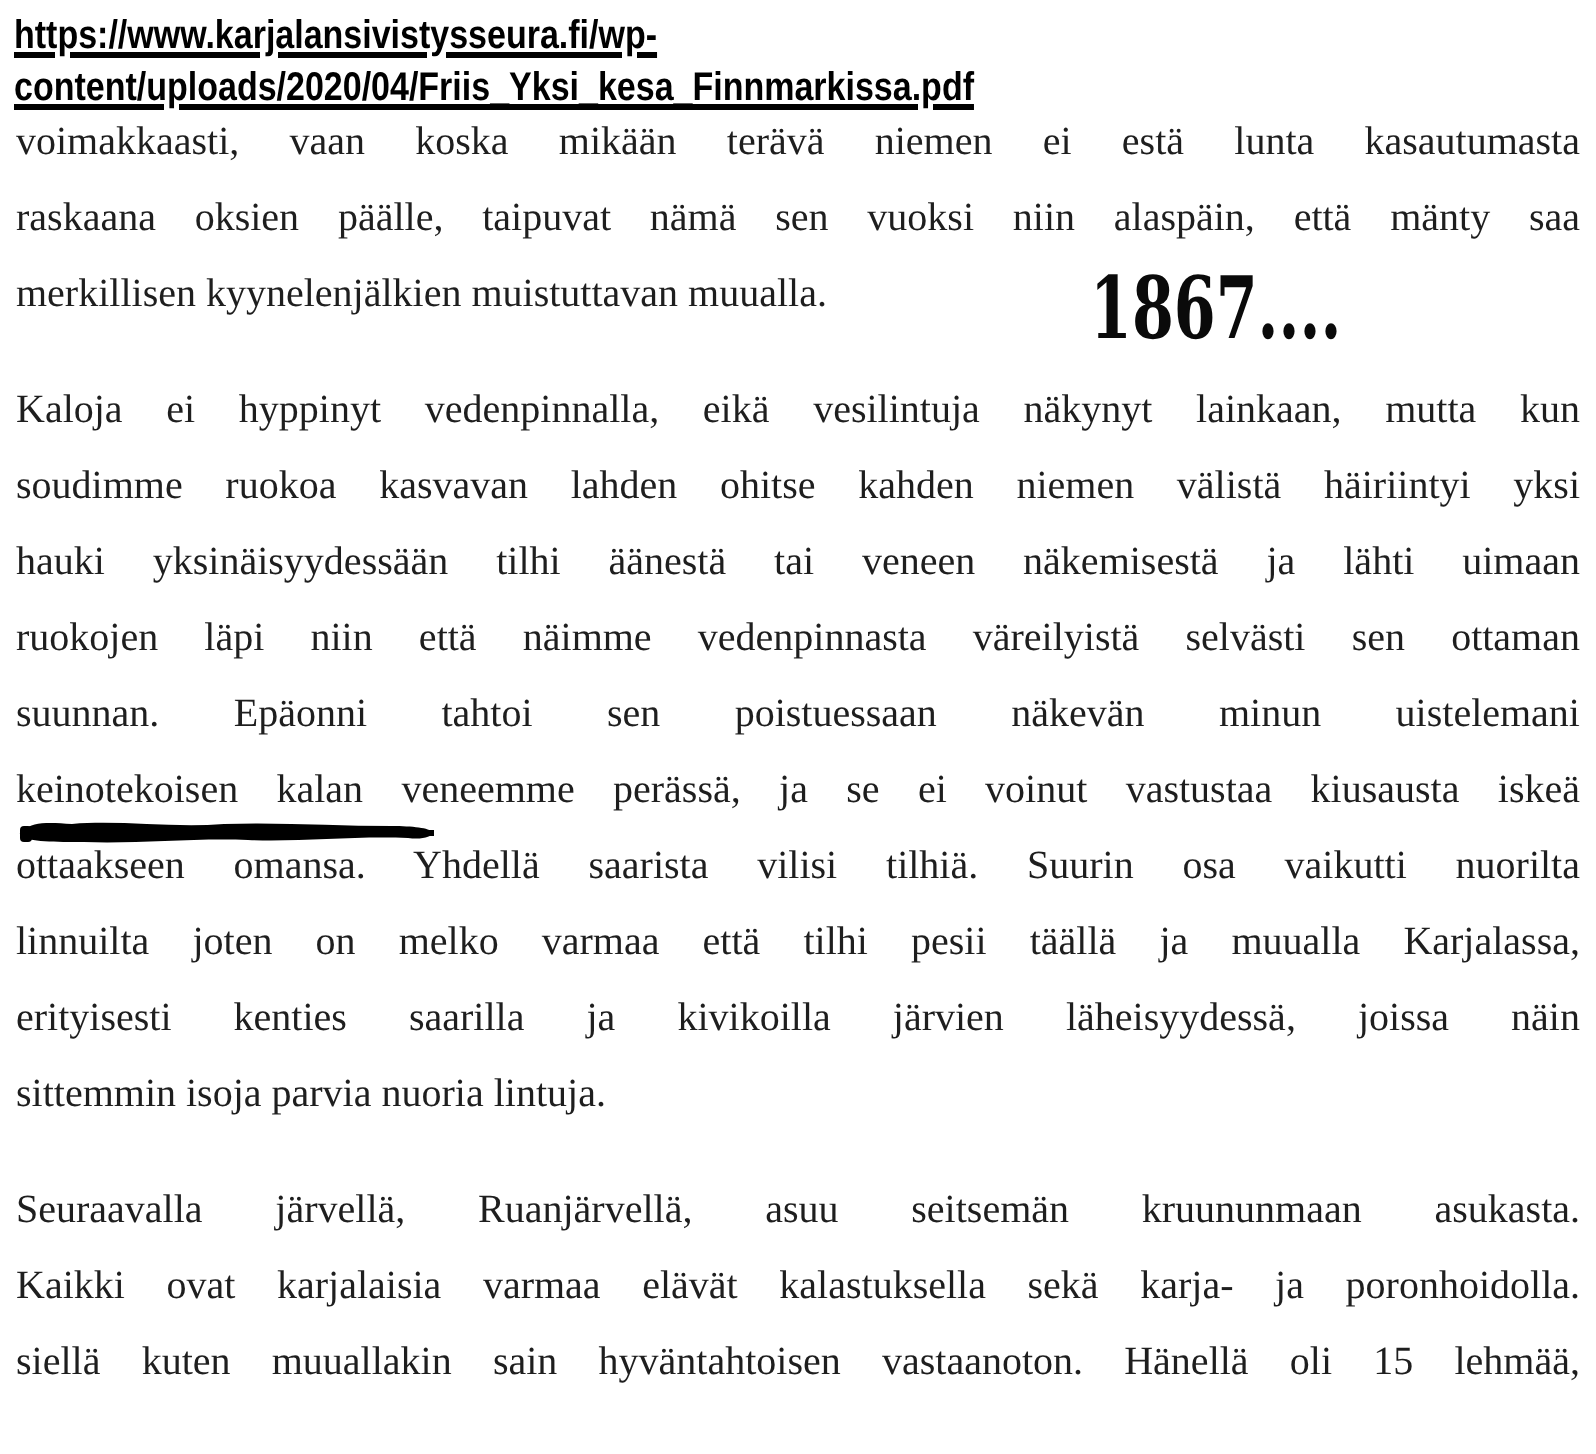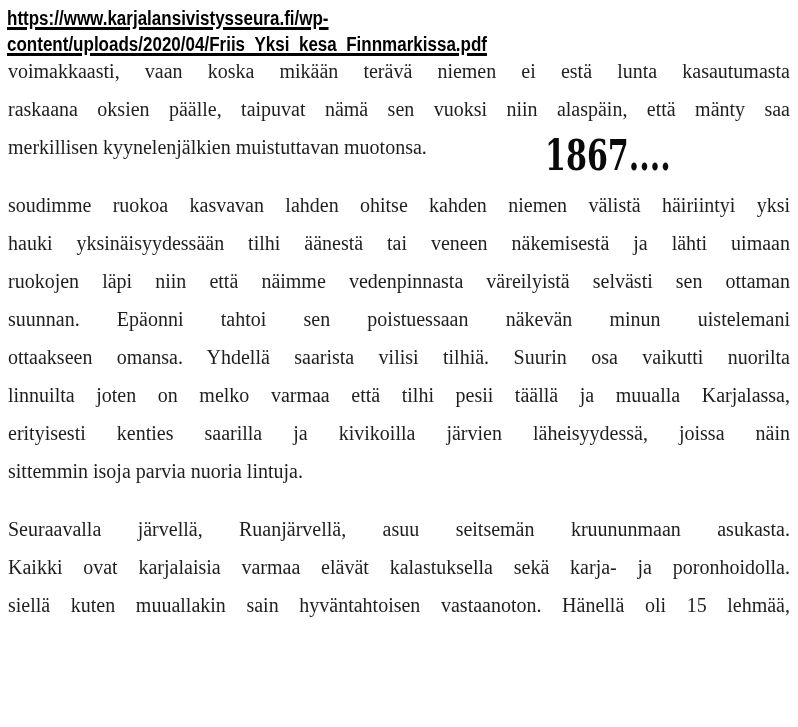--- a/index.html
+++ b/index.html
@@ -93,27 +93,33 @@
     <div class="url-line">https://www.karjalansivistysseura.fi/wp-</div>
     <div class="url-line">content/uploads/2020/04/Friis_Yksi_kesa_Finnmarkissa.pdf</div>
   </div>
 
   <div class="year-annotation">1867....</div>
 
   <div class="doc" id="doc">
       <div class="para">
         <div class="line">voimakkaasti, vaan koska mikään terävä niemen ei estä lunta kasautumasta</div>
         <div class="line">raskaana oksien päälle, taipuvat nämä sen vuoksi niin alaspäin, että mänty saa</div>
-        <div class="line no-just">merkillisen kyynelenjälkien muistuttavan muotonsa.</div>
+        <div class="line no-just">merkillisen kyynelenjälkien muistuttavan muualla.</div>
       </div>
       <div class="para">
+        <div class="line">Kaloja ei hyppinyt vedenpinnalla, eikä vesilintuja näkynyt lainkaan, mutta kun</div>
         <div class="line">soudimme ruokoa kasvavan lahden ohitse kahden niemen välistä häiriintyi yksi</div>
         <div class="line">hauki yksinäisyydessään tilhi äänestä tai veneen näkemisestä ja lähti uimaan</div>
         <div class="line">ruokojen läpi niin että näimme vedenpinnasta väreilyistä selvästi sen ottaman</div>
         <div class="line">suunnan. Epäonni tahtoi sen poistuessaan näkevän minun uistelemani</div>
+        <div class="line">keinotekoisen kalan veneemme perässä, ja se ei voinut vastustaa kiusausta iskeä<svg class="scribble" viewBox="0 0 212 16" preserveAspectRatio="none">
+            <path d="M4,6 C8,2 16,2 28,3 C52,1 78,5 104,3 C132,2 160,4 188,4 C198,4 207,5 208,7 C209,9 204,11 196,10 C168,9 142,12 116,11 C88,10 60,13 34,12 C20,12 6,12 3,9 C1,8 2,7 4,6 Z" fill="#000000"></path>
+            <rect x="200" y="6" width="9" height="3" fill="#000000"></rect>
+            <rect x="2" y="4" width="6" height="8" rx="2" fill="#000000"></rect>
+          </svg></div>
         <div class="line">ottaakseen omansa. Yhdellä saarista vilisi tilhiä. Suurin osa vaikutti nuorilta</div>
         <div class="line">linnuilta joten on melko varmaa että tilhi pesii täällä ja muualla Karjalassa,</div>
         <div class="line">erityisesti kenties saarilla ja kivikoilla järvien läheisyydessä, joissa näin</div>
         <div class="line no-just">sittemmin isoja parvia nuoria lintuja.</div>
       </div>
       <div class="para">
         <div class="line">Seuraavalla järvellä, Ruanjärvellä, asuu seitsemän kruununmaan asukasta.</div>
         <div class="line">Kaikki ovat karjalaisia varmaa elävät kalastuksella sekä karja- ja poronhoidolla.</div>
         <div class="line">siellä kuten muuallakin sain hyväntahtoisen vastaanoton. Hänellä oli 15 lehmää,</div>
       </div>

